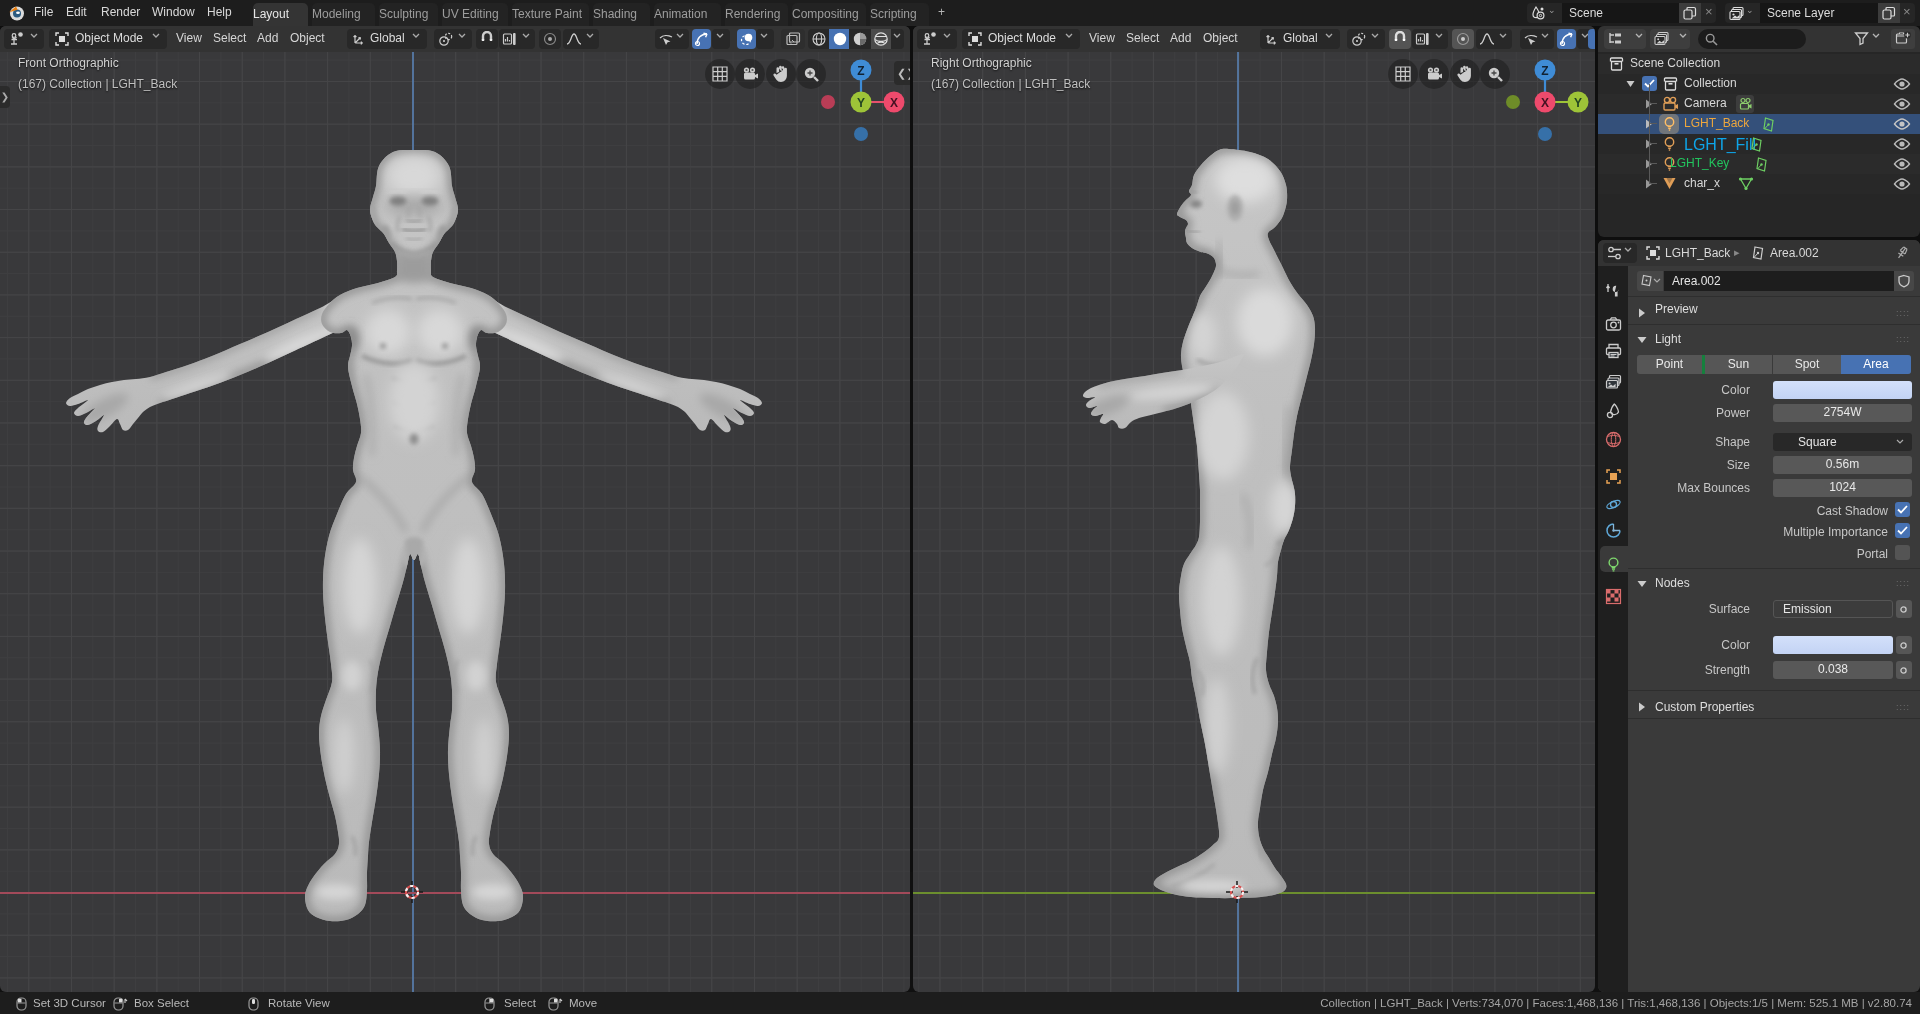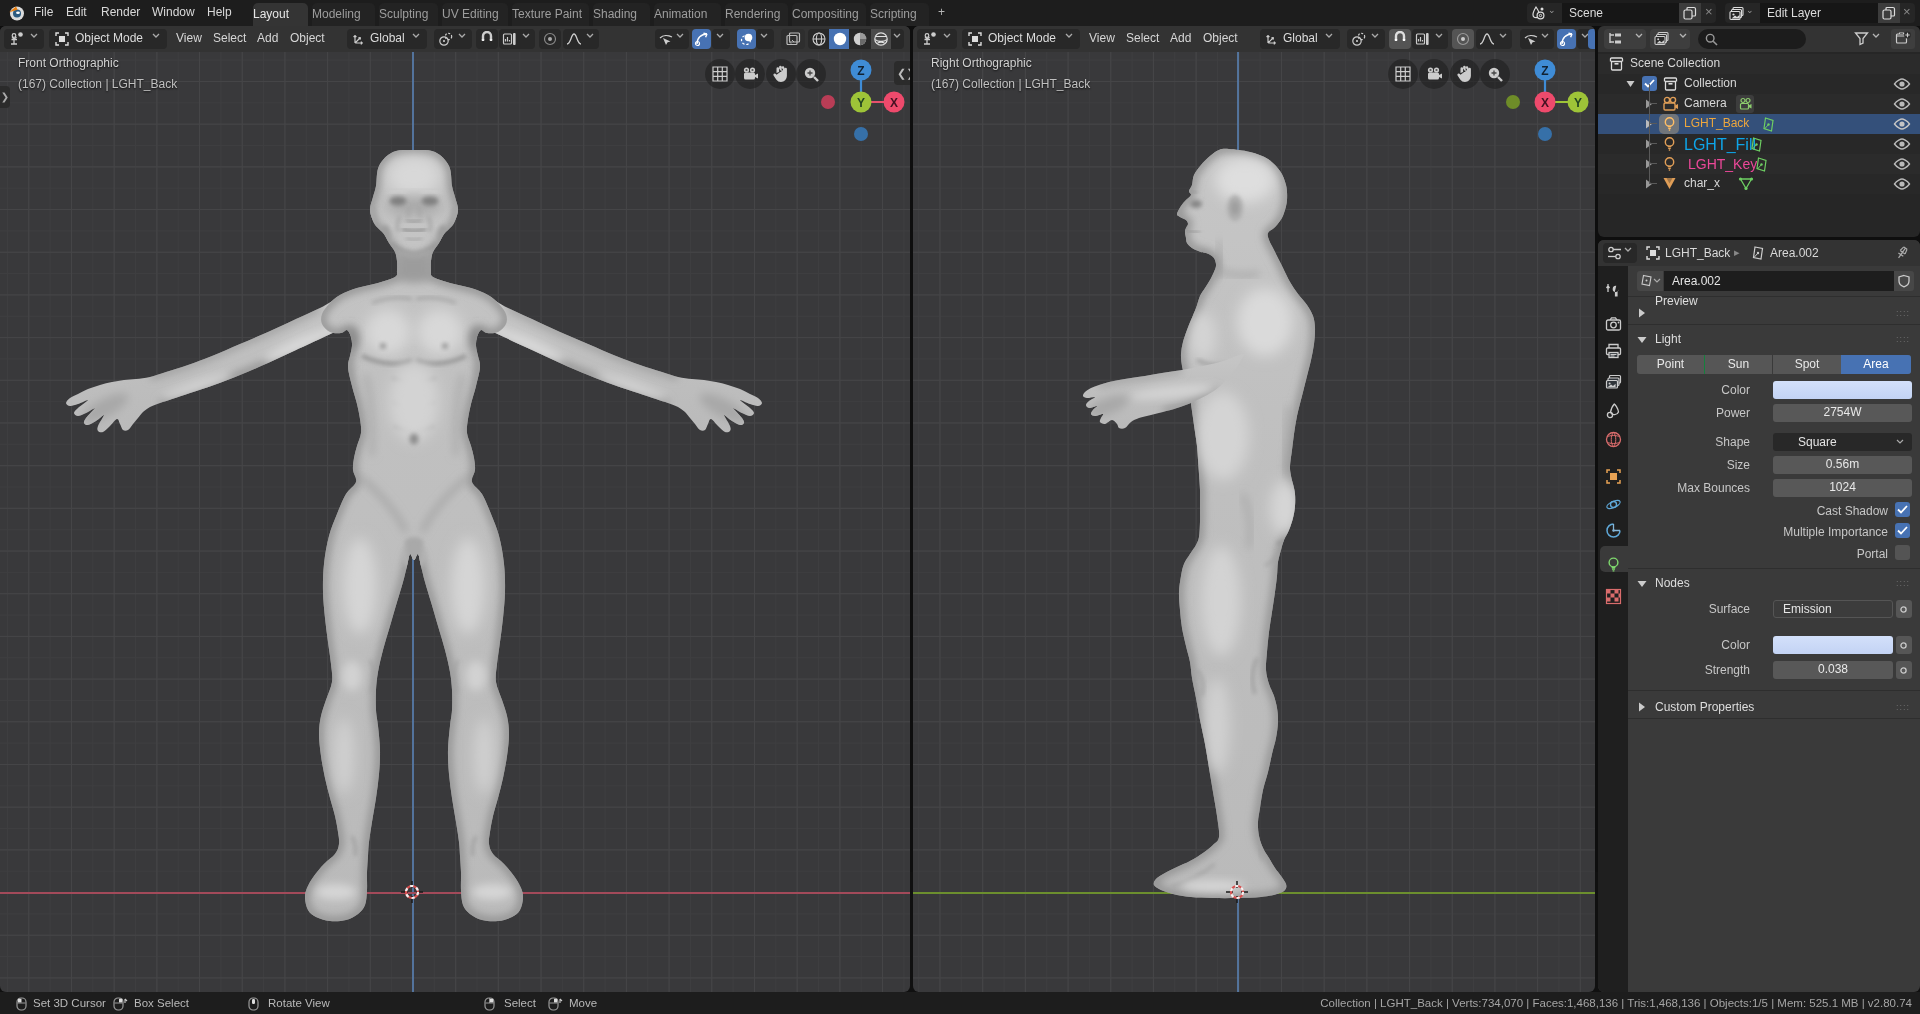--- a/index.html
+++ b/index.html
@@ -236,21 +236,21 @@
   <div class="abs" style="left:1705px;top:4px;color:#8a8a8a;font-size:13px">×</div>
   <div class="abs" style="left:1725px;top:3px;width:190px;height:20px;background:#262626;border-radius:4px"></div>
   <svg class="abs" style="left:1729px;top:6px" width="15" height="15" viewBox="0 0 15 15">
         <rect x="4" y="1.5" width="10" height="8" rx="1" fill="none" stroke="#ddd" stroke-width="1.1"></rect>
         <rect x="2.5" y="3.5" width="10" height="8" rx="1" fill="#262626" stroke="#ddd" stroke-width="1.1"></rect>
         <rect x="1" y="5.5" width="10" height="8" rx="1" fill="#262626" stroke="#ddd" stroke-width="1.1"></rect>
         <circle cx="4.5" cy="8.5" r="1.1" fill="#ddd"></circle>
         <path d="M2.5 12.5 L6 9.5 L8 11 L10.5 9 V12.5 Z" fill="#ddd"></path>
       </svg>
   <div class="abs" style="left:1746px;top:5px;color:#9a9a9a;font-size:9px">⌄</div>
-  <div class="abs" style="left:1760px;top:3px;width:118px;height:20px;background:#161616;color:#dcdcdc;font-size:12px;line-height:20px;padding-left:7px">Edit Layer</div>
+  <div class="abs" style="left:1760px;top:3px;width:118px;height:20px;background:#161616;color:#dcdcdc;font-size:12px;line-height:20px;padding-left:7px">Scene Layer</div>
   <div class="abs" style="left:1878px;top:3px;width:22px;height:20px;background:#3c3c3c"></div>
   <svg class="abs" style="left:1882px;top:6px" width="14" height="14" viewBox="0 0 14 14">
         <rect x="1" y="4" width="8" height="9" rx="1.5" fill="none" stroke="#ddd" stroke-width="1.2"></rect>
         <path d="M4 4 V2.5 A1 1 0 0 1 5 1.5 H11 A1.5 1.5 0 0 1 12.5 3 V9 A1 1 0 0 1 11.5 10 H9" fill="none" stroke="#ddd" stroke-width="1.2"></path>
       </svg>
   <div class="abs" style="left:1903px;top:4px;color:#8a8a8a;font-size:13px">×</div>
 </div>
 
 <div class="area" id="vpL" style="left:0;top:26px;width:910px;height:966px">
   <div class="grid" style="background-position:28.3px 12.3px"></div>
@@ -716,21 +716,21 @@
         <path d="M8.5 8.5 L4.5 13" stroke="#6ecf63" stroke-width="1"></path>
       </svg>
   <div class="orow" style="top:128px;background:#2b2b2b"></div>
   <svg class="abs" style="left:47px;top:133px" width="8" height="10" viewBox="0 0 8 10">
         <path d="M1 0.5 L7 5 L1 9.5 Z" fill="#999"></path>
       </svg>
   <svg class="abs" style="left:64px;top:130px" width="15" height="16" viewBox="0 0 15 16">
         <circle cx="7.5" cy="6" r="4.2" fill="none" stroke="#e09e57" stroke-width="1.4"></circle>
         <path d="M5.8 10.5 H9.2 M6.2 12.3 H8.8 M6.8 14 H8.2" stroke="#e09e57" stroke-width="1.3"></path>
       </svg>
-  <div class="abs" style="left:90px;top:130px;font-size:14px;color:#ec4899">LGHT_Key</div>
+  <div class="abs" style="left:72px;top:130px;font-size:12px;color:#22c55e">LGHT_Key</div>
   <svg class="abs" style="left:155px;top:130px" width="17" height="17" viewBox="0 0 17 17">
         <path d="M5.5 2 L13 4.5 L11.5 15 L4 12.5 Z M5.5 2 L4 12.5" fill="none" stroke="#6ecf63" stroke-width="1.2"></path>
         <circle cx="8.5" cy="8.5" r="1.2" fill="#6ecf63"></circle>
         <path d="M8.5 8.5 L4.5 13" stroke="#6ecf63" stroke-width="1"></path>
       </svg>
   <div class="orow" style="top:148px;background:#282828"></div>
   <svg class="abs" style="left:47px;top:153px" width="8" height="10" viewBox="0 0 8 10">
         <path d="M1 0.5 L7 5 L1 9.5 Z" fill="#999"></path>
       </svg>
   <svg class="abs" style="left:64px;top:150px" width="15" height="15" viewBox="0 0 15 15">
@@ -877,31 +877,31 @@
   <div class="abs" style="left:66px;top:31px;width:230px;height:20px;background:#1d1d1d;border-radius:0;color:#e5e5e5;font-size:12px;line-height:20px;padding-left:8px">Area.002</div>
   <div class="abs" style="left:296px;top:31px;width:20px;height:20px;background:#474747;border-radius:0 3px 3px 0"></div>
   <svg class="abs" style="left:299px;top:34px" width="14" height="14" viewBox="0 0 14 14">
         <path d="M7 1.5 L12 3 V7 C12 10 9.5 12 7 12.8 C4.5 12 2 10 2 7 V3 Z" fill="none" stroke="#ccc" stroke-width="1.3"></path>
       </svg>
 
   <div class="abs" style="left:30px;top:56px;width:292px;height:1px;background:#2e2e2e"></div>
   <svg class="abs" style="left:40px;top:68px" width="8" height="10" viewBox="0 0 8 10">
         <path d="M1 0.5 L7 5 L1 9.5 Z" fill="#ccc"></path>
       </svg>
-  <div class="ptitle" style="left:57px;top:54px">Preview</div>
+  <div class="ptitle" style="left:57px;top:62px">Preview</div>
   <div class="abs" style="left:298px;top:68px;width:14px;height:10px;color:#6f6f6f;font-size:9px;letter-spacing:1px">::::</div>
   <div class="abs" style="left:30px;top:84px;width:292px;height:1px;background:#2e2e2e"></div>
 
   <svg class="abs" style="left:39px;top:96px" width="10" height="8" viewBox="0 0 10 8">
         <path d="M0.5 1 L9.5 1 L5 7 Z" fill="#ccc"></path>
       </svg>
   <div class="ptitle" style="left:57px;top:92px">Light</div>
   <div class="abs" style="left:298px;top:94px;width:14px;height:10px;color:#6f6f6f;font-size:9px;letter-spacing:1px">::::</div>
   <div class="abs" style="left:39px;top:115px;width:274px;height:19px;background:#565656;border-radius:3px"></div>
-  <div class="abs" style="left:39px;top:115px;width:68px;height:19px;color:#e8e8e8;font-size:12px;text-align:center;line-height:19px;border-right:1px solid #15803d">Point</div>
+  <div class="abs" style="left:39px;top:115px;width:68px;height:19px;color:#e8e8e8;font-size:12px;text-align:center;line-height:19px;border-right:3px solid #15803d">Point</div>
   <div class="abs" style="left:107px;top:115px;width:68px;height:19px;color:#e8e8e8;font-size:12px;text-align:center;line-height:19px;border-right:1px solid #3a3a3a">Sun</div>
   <div class="abs" style="left:175px;top:115px;width:68px;height:19px;color:#e8e8e8;font-size:12px;text-align:center;line-height:19px">Spot</div>
   <div class="abs" style="left:243px;top:115px;width:70px;height:19px;background:#4772b3;border-radius:0 3px 3px 0;color:#fff;font-size:12px;text-align:center;line-height:19px">Area</div>
   <div class="plabel" style="left:40px;top:143px;width:112px">Color</div>
   <div class="abs" style="left:175px;top:141px;width:139px;height:18px;border-radius:3px;background:linear-gradient(#d3e0fa,#c3d3f4)"></div>
   <div class="plabel" style="left:40px;top:166px;width:112px">Power</div>
   <div class="pfield" style="left:175px;top:164px;width:139px;height:18px">2754W</div>
   <div class="plabel" style="left:40px;top:195px;width:112px">Shape</div>
   <div class="abs" style="left:175px;top:193px;width:139px;height:18px;background:#282828;border-radius:3px;color:#e5e5e5;font-size:12px;line-height:18px;padding-left:25px">Square</div>
   <div class="chev" style="left:298px;top:193px;height:18px">

